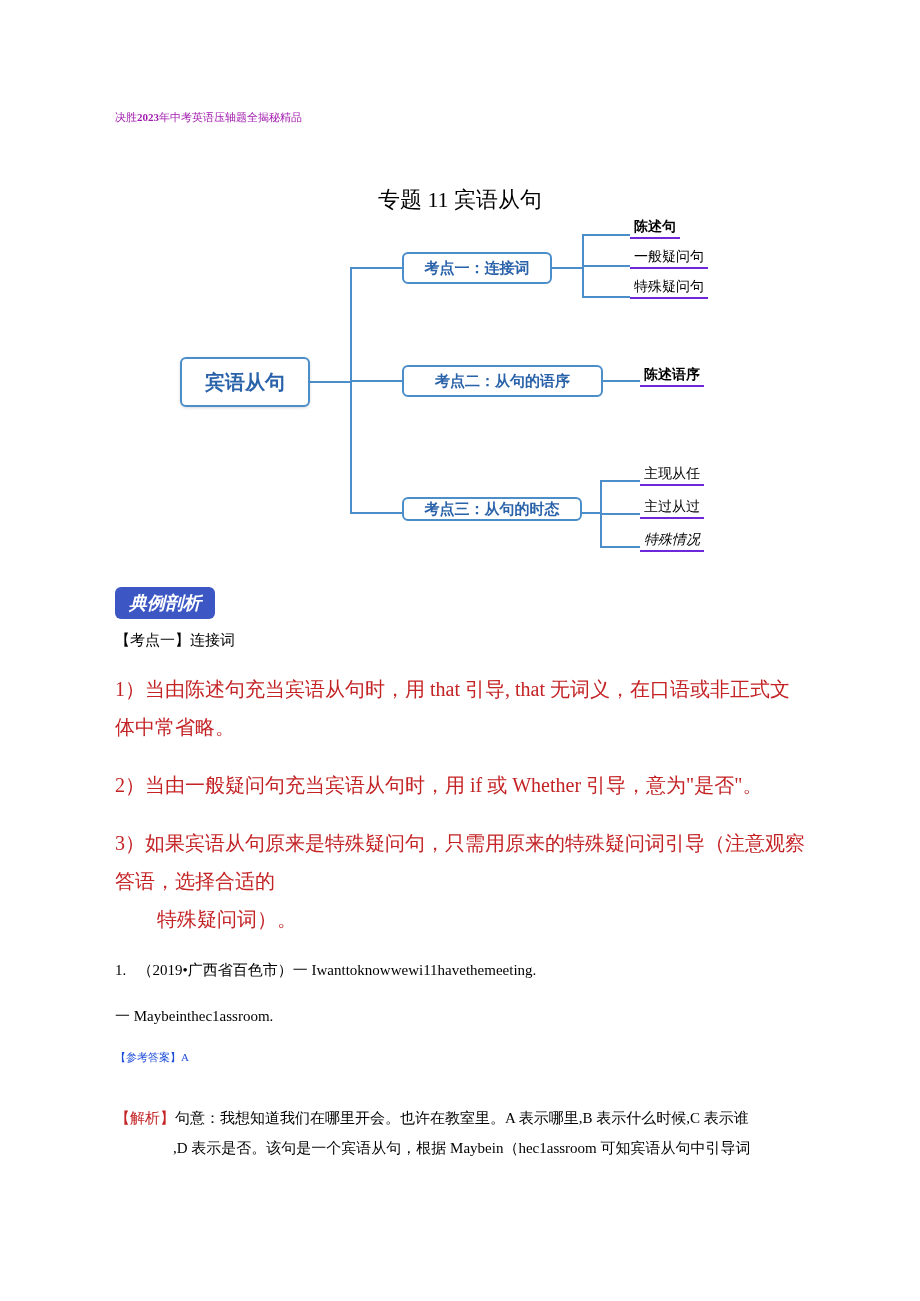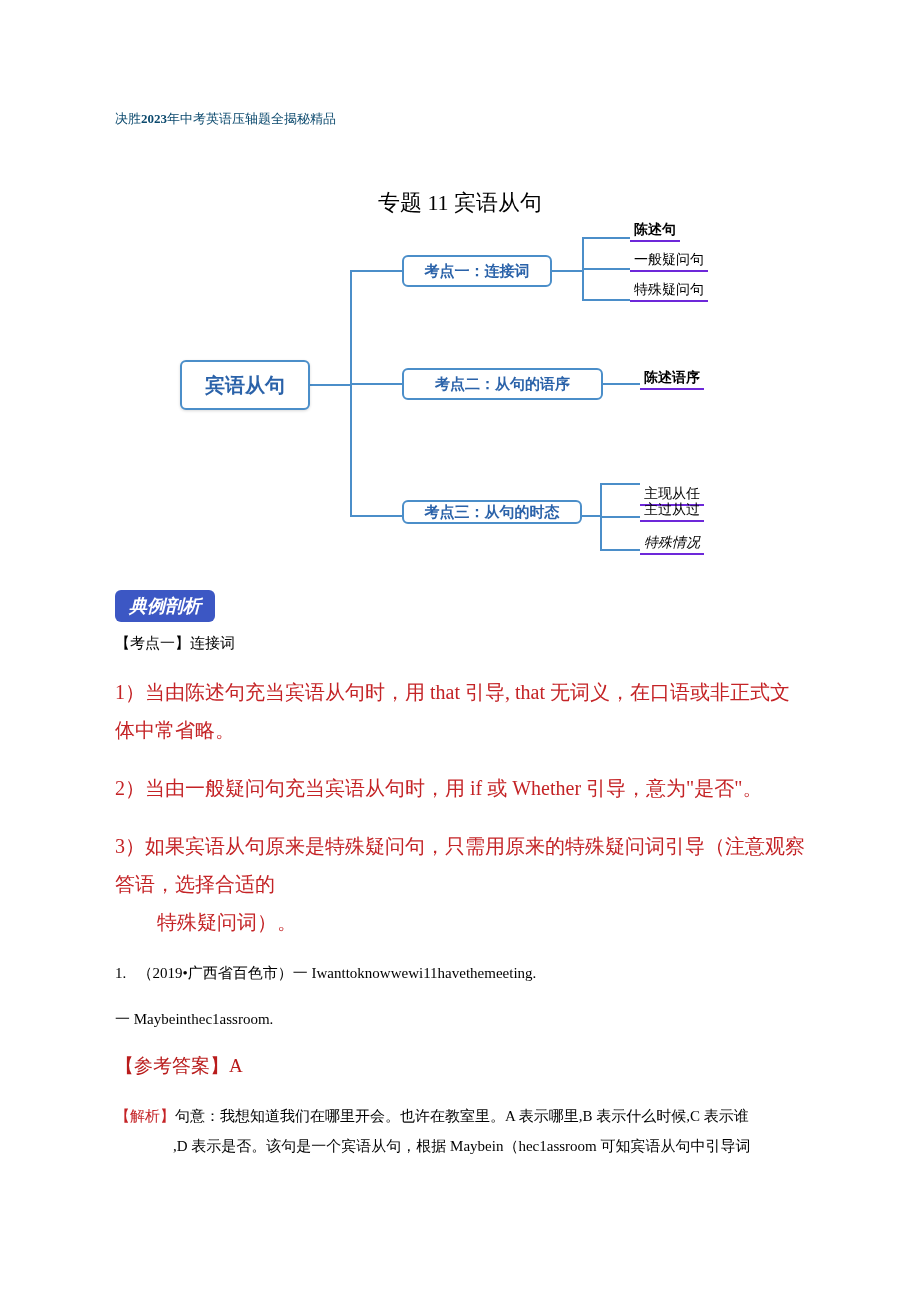--- a/index.html
+++ b/index.html
@@ -5,22 +5,22 @@
     * { margin: 0; padding: 0; box-sizing: border-box; }
     body {
       width: 920px;
       height: 1301px;
       background: #ffffff;
       font-family: "SimSun", "宋体", serif;
       position: relative;
       padding: 110px 115px 0 115px;
     }
     .header-text {
-      font-size: 13px;
-      color: #0c4a6e;
+      font-size: 11px;
+      color: #a21caf;
       font-family: "SimSun", serif;
     }
     .header-text .bold { font-weight: bold; }
     .topic-title {
       text-align: center;
       font-size: 22px;
       margin-top: 60px;
       margin-bottom: 2px;
     }
     .diagram {
@@ -58,21 +58,21 @@
       color: #000;
       font-family: "Microsoft YaHei", sans-serif;
       border-bottom: 2px solid #6d28d9;
       padding: 1px 4px 1px 4px;
     }
     .leaf-bold { font-weight: bold; }
     .l1a { left: 450px; top: 0px; }
     .l1b { left: 450px; top: 30px; }
     .l1c { left: 450px; top: 60px; }
     .l2a { left: 460px; top: 148px; }
-    .l3a { left: 460px; top: 264px; }
+    .l3a { left: 460px; top: 247px; }
     .l3b { left: 460px; top: 280px; }
     .l3c { left: 460px; top: 313px; font-style: italic; }
     .conn {
       position: absolute;
       background: #4b8ec9;
     }
     .tag-box {
       display: inline-block;
       background: #3c57c4;
       color: #fff;
@@ -97,23 +97,23 @@
       padding-left: 0;
     }
     .red-line .indent { padding-left: 42px; display: block; }
     .q-line {
       font-size: 15px;
       margin-bottom: 22px;
       line-height: 1.6;
     }
     .q-line .en { font-family: "Times New Roman", serif; }
     .ans-line {
-      color: #b91c1c;
-      font-size: 19px;
-      margin-bottom: 22px;
+      color: #1d4ed8;
+      font-size: 11px;
+      margin-bottom: 38px;
     }
     .exp-line {
       font-size: 15px;
       line-height: 2.0;
     }
     .exp-line .label { color: #c42326; }
     .exp-line .indent { padding-left: 58px; display: block; }
   </style>
 </head>
 <body>

